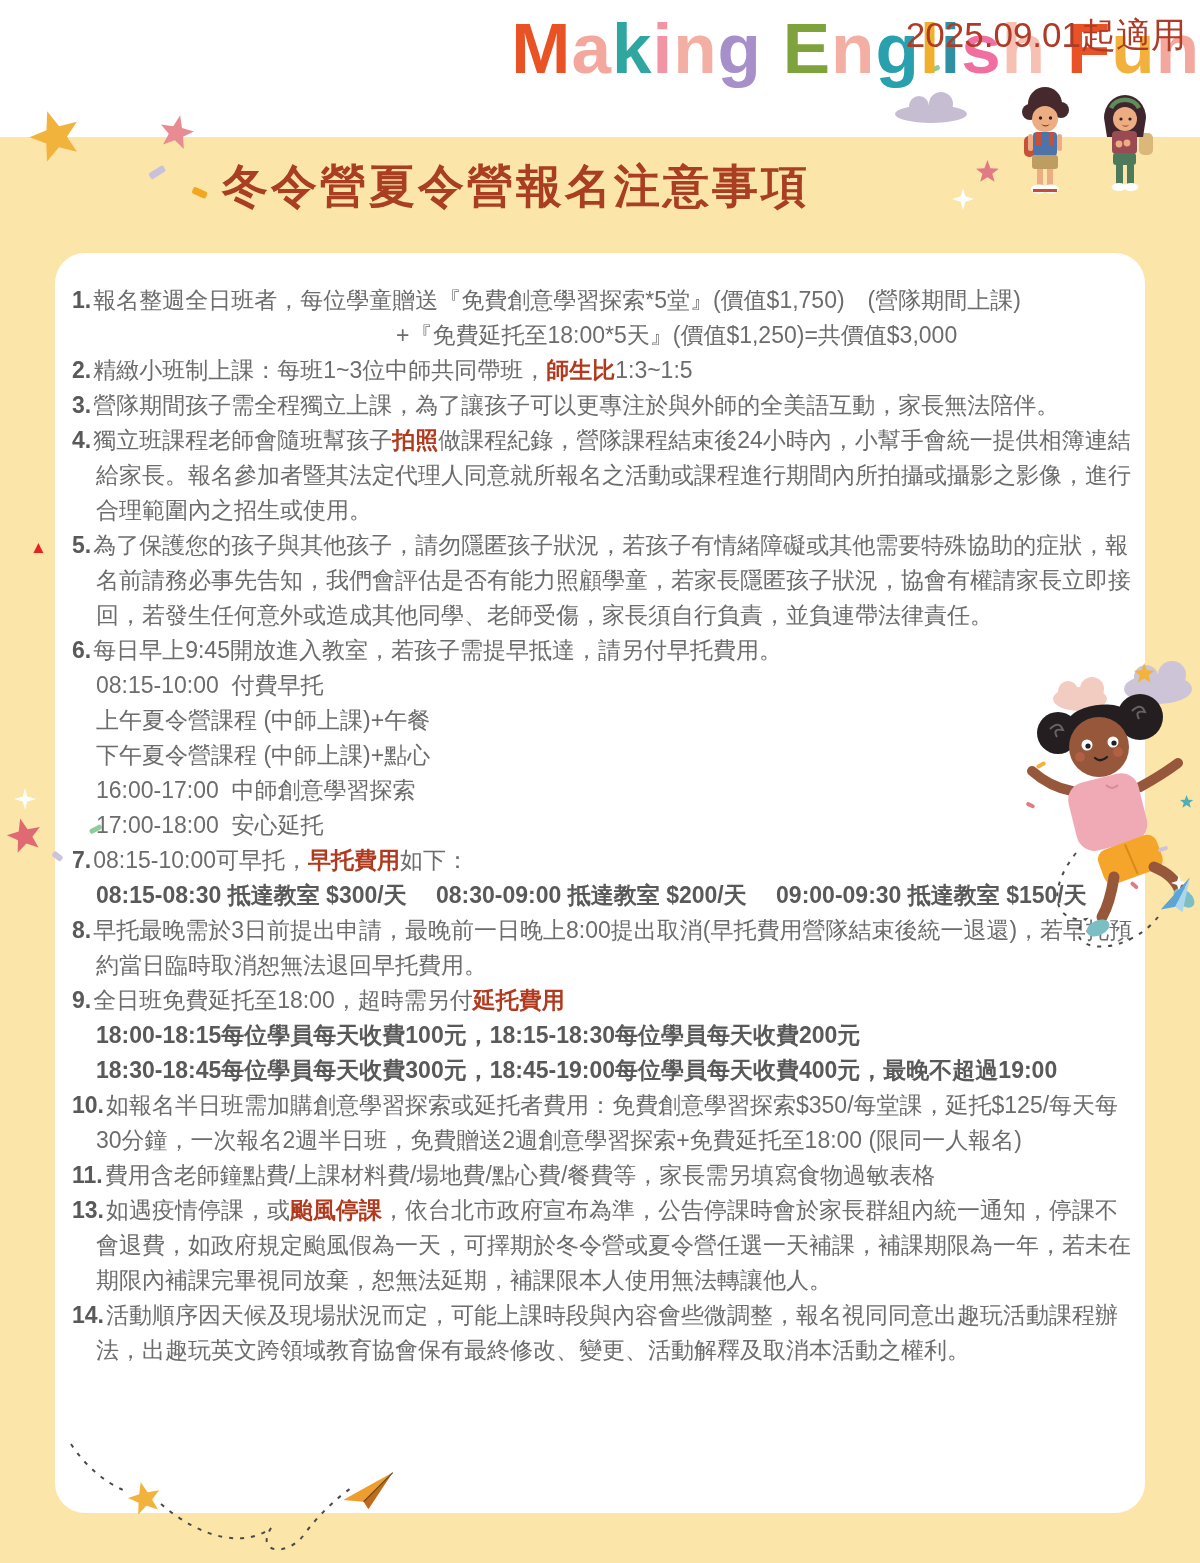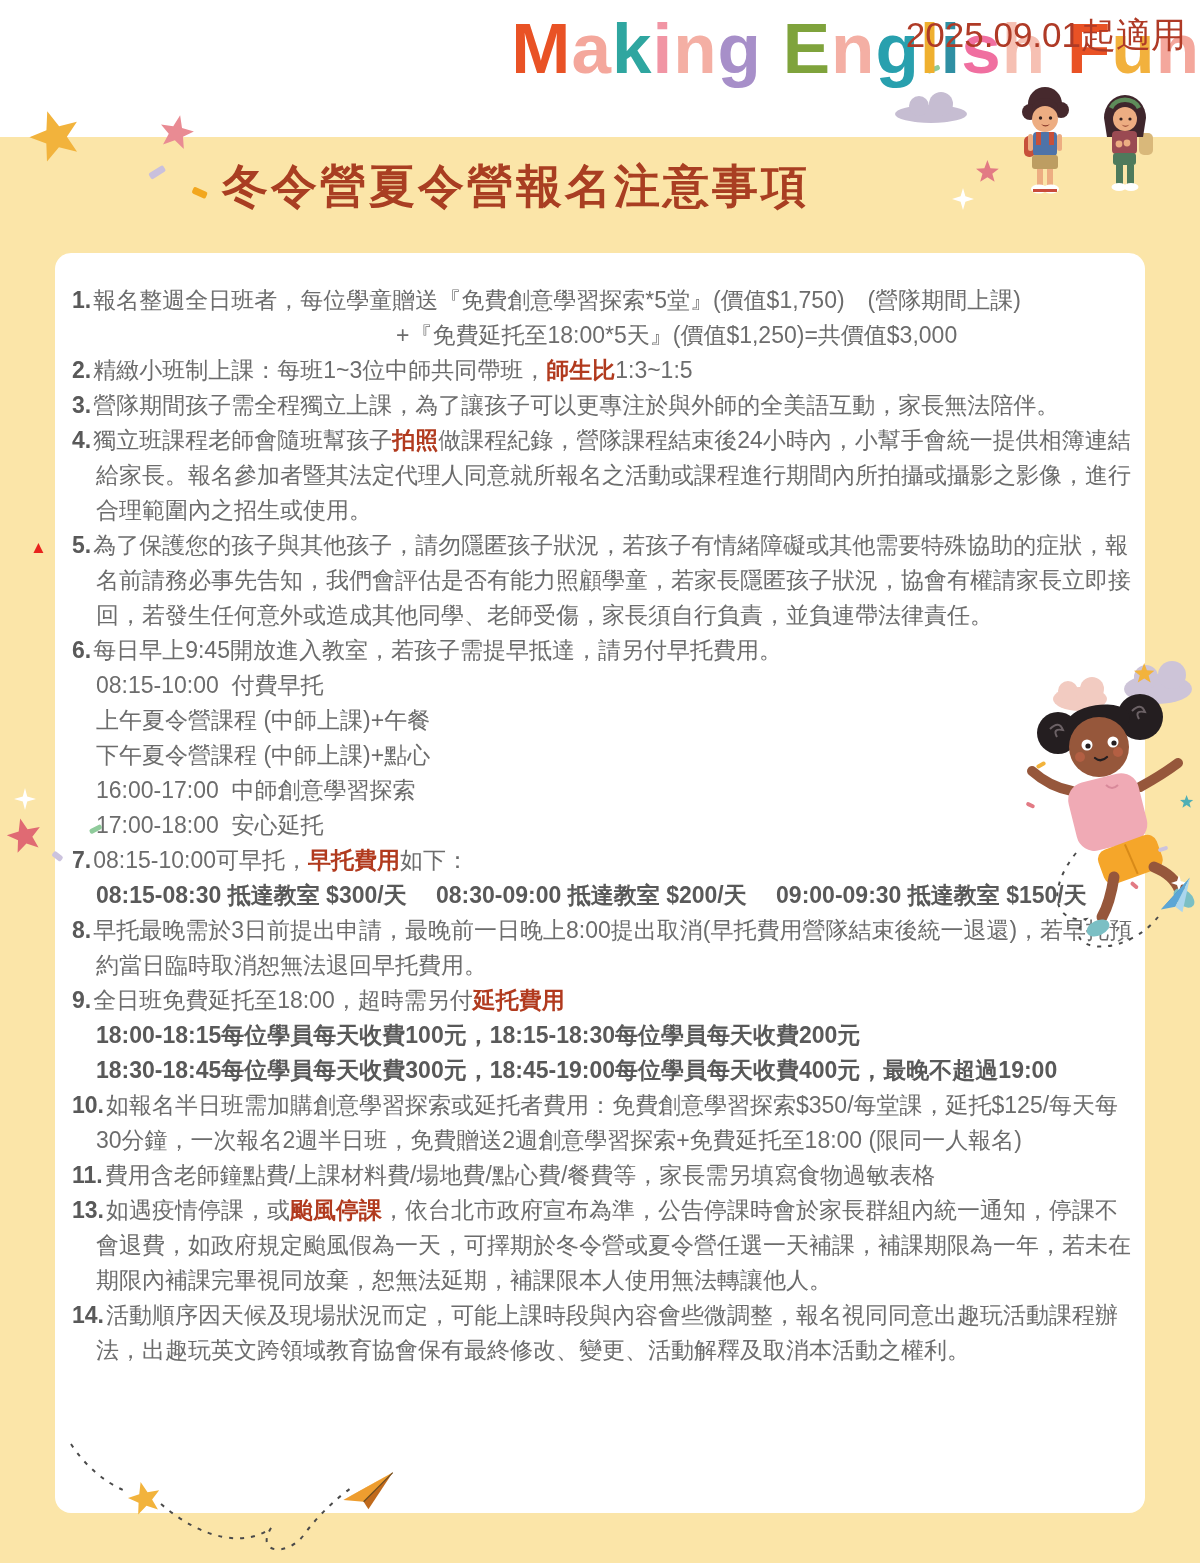--- a/index.html
+++ b/index.html
@@ -20,21 +20,21 @@
   .eff-date{
     position:absolute;top:12px;right:14px;
     font-size:35px;color:#AF3A26;
   }
   .page-title{
     position:absolute;top:156px;left:0;width:1032px;text-align:center;margin:0;
     font-size:46px;font-weight:600;color:#A93E22;letter-spacing:3px;
   }
   .card{
     position:absolute;left:55px;top:253px;width:1090px;height:1260px;
-    background:#ffffff;border-radius:16px;
+    background:#ffffff;border-radius:30px;
   }
   .content{
     position:absolute;left:17px;top:30px;width:1063px;
     font-size:23px;line-height:35px;color:#6C6C6C;
   }
   .item{position:relative;padding-left:24px;}
   .line{white-space:pre-wrap;word-break:break-word;}
   .line.main{text-indent:-24px;}
   .line.deep{padding-left:300px;}
   .line.strong{font-weight:bold;color:#595959;}

